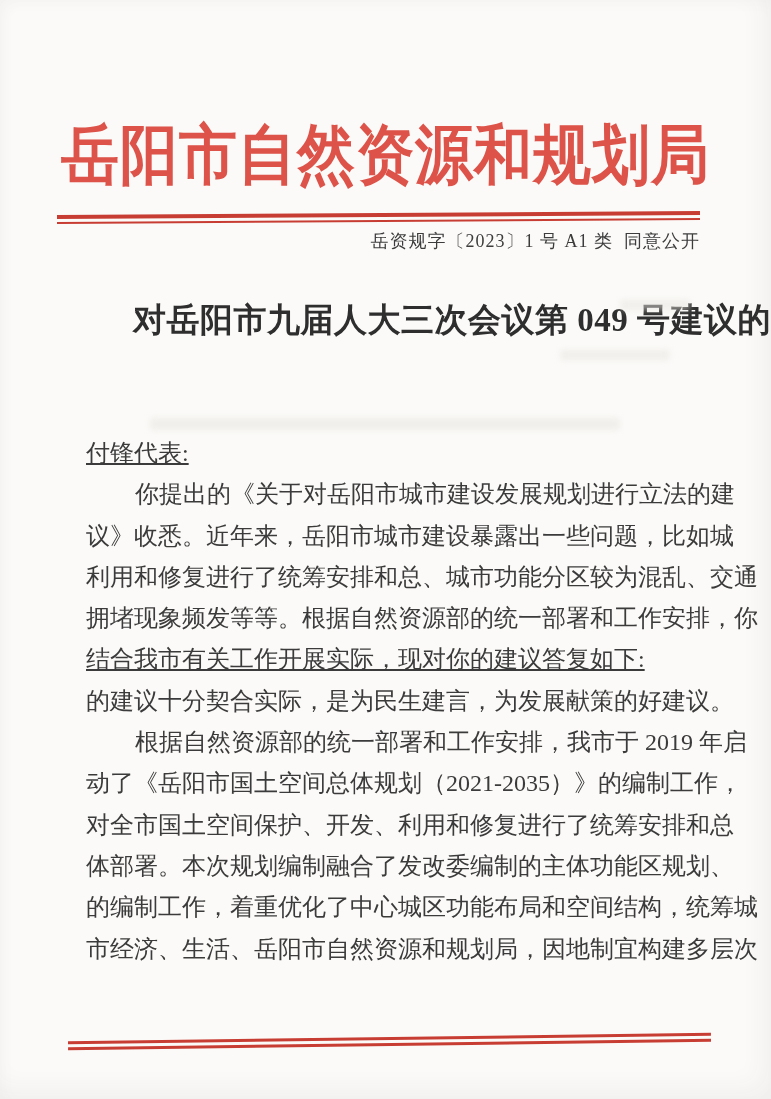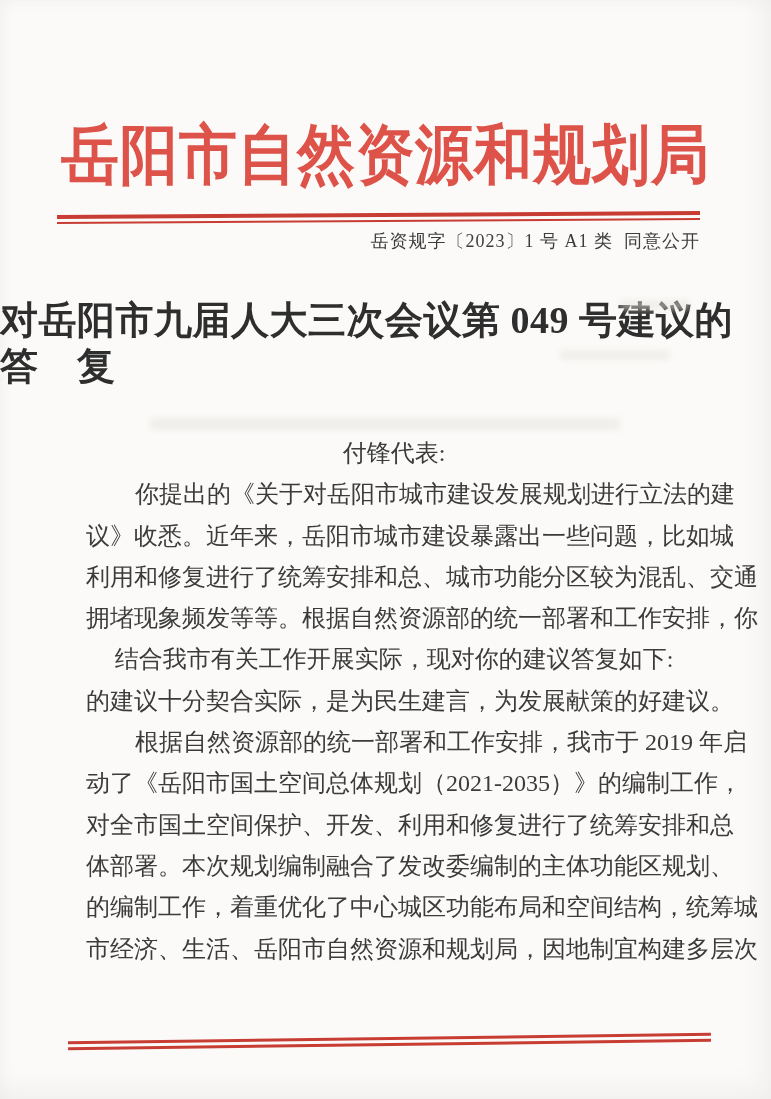--- a/index.html
+++ b/index.html
@@ -67,24 +67,24 @@
     white-space: pre;
     letter-spacing: 1px;
   }
 
   
   .doc-title {
     position: absolute;
     top: 297px;
     left: 0;
     width: 100%;
-    text-align: left;
+    text-align: right;
     color: #2e2e2e;
     font-weight: bold;
-    font-size: 38px;
+    font-size: 33px;
     line-height: 46px;
     letter-spacing: 0.5px;
   }
   .doc-title .title-line { white-space: pre; }
 
   
   .doc-body {
     position: absolute;
     top: 433px;
     left: 86px;
@@ -92,22 +92,23 @@
     font-size: 24px;
     color: #3b3b3b;
     line-height: 41.3px;
   }
   .body-line {
     white-space: pre;
     text-align: justify;
     text-align-last: justify;
   }
   .body-line.no-justify {
-    text-align: center;
+    text-align: left;
     text-align-last: auto;
+    text-decoration: underline;
   }
   .body-line.indent { text-indent: 49px; }
 
   
   .ghost {
     position: absolute;
     background: #e7e5e0;
     opacity: 0.55;
     filter: blur(3px);
     border-radius: 3px;
@@ -122,21 +123,20 @@
 <div class="page" style="--red-text: #dd5349; --red-line: #c83d33;">
 
   <div class="agency-name">岳阳市自然资源和规划局</div>
 
   <div class="red-rule header-rule"></div>
 
   <div class="doc-meta">岳资规字〔2023〕1 号 A1 类  同意公开</div>
 
   <div class="doc-title">
     <div class="title-line">对岳阳市九届人大三次会议第 049 号建议的</div>
-    <div class="title-line">答　复</div>
   </div>
 
   <div class="doc-body">
       <div class="body-line no-justify">付锋代表:</div>
       <div class="body-line indent">你提出的《关于对岳阳市城市建设发展规划进行立法的建</div>
       <div class="body-line">议》收悉。近年来，岳阳市城市建设暴露出一些问题，比如城</div>
       <div class="body-line">利用和修复进行了统筹安排和总、城市功能分区较为混乱、交通</div>
       <div class="body-line">拥堵现象频发等等。根据自然资源部的统一部署和工作安排，你</div>
       <div class="body-line no-justify">结合我市有关工作开展实际，现对你的建议答复如下:</div>
       <div class="body-line">的建议十分契合实际，是为民生建言，为发展献策的好建议。</div>

